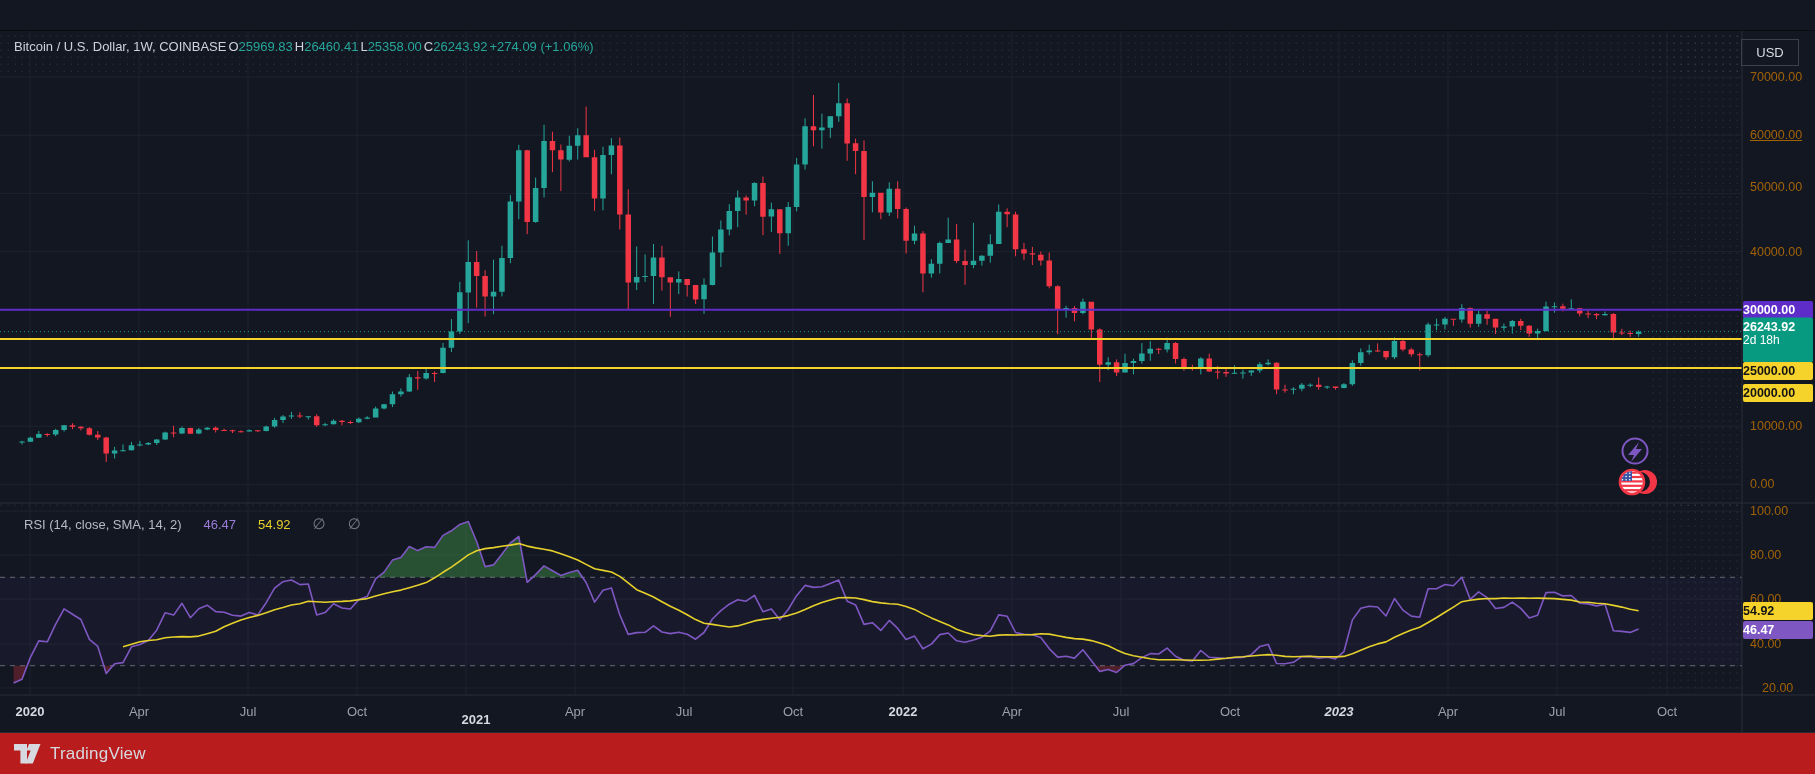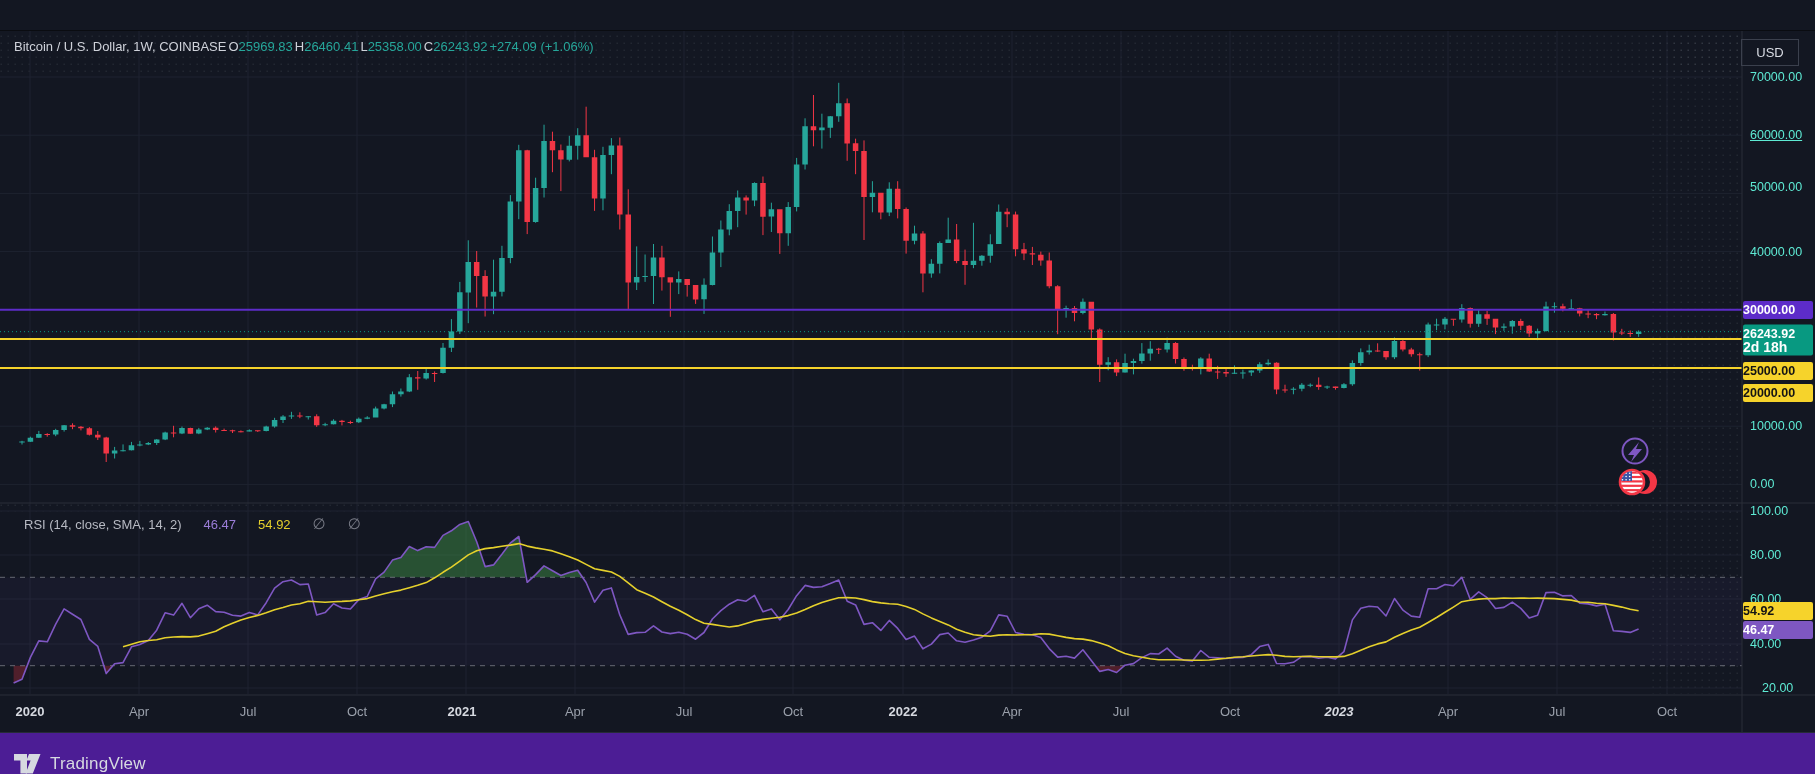--- a/index.html
+++ b/index.html
@@ -12,28 +12,28 @@
   .legend-main{position:absolute;left:14px;top:39px;font-size:13px;color:#cfd2da;display:flex;gap:2px;align-items:center;white-space:nowrap;}
   .legend-main .pair .lt{color:#cfd2da;}
   .legend-main .pair .vl{color:#26a69a;}
   .legend-main .chg{color:#26a69a;}
   .legend-rsi{position:absolute;left:24px;top:515px;font-size:13px;color:#b7bac3;display:flex;gap:22px;align-items:center;white-space:nowrap;}
   .legend-rsi .v1{color:#9b7dd8;}
   .legend-rsi .v2{color:#e5d02c;}
   .legend-rsi .nul{color:#787b86;font-size:15px;}
   .usd-btn{position:absolute;left:1741px;top:39px;width:58px;height:27px;background:transparent;
            border:1px solid #3b404d;border-radius:0;color:#d7dae2;font-size:13px;font-family:inherit;cursor:pointer;}
-  .ptick{position:absolute;left:1750px;width:64px;font-size:12.5px;color:#5eead4;transform:translateY(-50%);}
+  .ptick{position:absolute;left:1750px;width:64px;font-size:12.5px;color:#a16207;transform:translateY(-50%);}
   .badge{position:absolute;left:1743px;width:70px;border-radius:2px;text-align:left;font-size:12.5px;
          font-weight:600;line-height:18px;transform:translateY(-50%);}
-  .badge .sub{display:block;font-size:14px;font-weight:700;line-height:13px;margin-top:-2px;padding-bottom:2px;}
+  .badge .sub{display:block;font-size:12px;font-weight:400;line-height:13px;margin-top:-2px;padding-bottom:16px;}
   .tlabel{position:absolute;top:703px;transform:translateX(-50%);font-size:13px;color:#9aa0ab;line-height:18px;}
   .tlabel.major{color:#d6d9e0;font-weight:700;}
-  .footer{position:absolute;left:0;top:732px;width:100%;height:42px;background:#4c1d95;border-top:1px solid #262b38;
-          display:flex;align-items:flex-end;padding-left:14px;box-sizing:border-box;gap:9px;}
+  .footer{position:absolute;left:0;top:732px;width:100%;height:42px;background:#b91c1c;border-top:1px solid #262b38;
+          display:flex;align-items:center;padding-left:14px;box-sizing:border-box;gap:9px;}
   .footer .brand{color:#d6d9e0;font-size:17px;font-weight:500;letter-spacing:.2px;}
 </style>
 </head>
 <body>
 
 <div class="stage">
 
   <svg class="plot" id="plot" width="1815" height="774" viewBox="0 0 1815 774">
       <defs>
         <pattern id="dots" width="7" height="7" patternUnits="userSpaceOnUse">
@@ -163,21 +163,21 @@
       <div class="badge" style="top: 371px; background: rgb(246, 211, 43); color: rgb(20, 20, 20);">25000.00</div>
       <div class="badge" style="top: 393px; background: rgb(246, 211, 43); color: rgb(20, 20, 20);">20000.00</div>
       <div class="badge" style="top: 611px; background: rgb(246, 211, 43); color: rgb(20, 20, 20);">54.92</div>
       <div class="badge" style="top: 630px; background: rgb(126, 87, 194); color: rgb(255, 255, 255);">46.47</div>
     </div>
   <div id="time-axis">
       <div class="tlabel major" style="left: 30px;">2020</div>
       <div class="tlabel" style="left: 139px;">Apr</div>
       <div class="tlabel" style="left: 248px;">Jul</div>
       <div class="tlabel" style="left: 357px;">Oct</div>
-      <div class="tlabel major" style="left: 462px;">2021</div>
+      <div class="tlabel major" style="left: 476px; margin-top: 8px;">2021</div>
       <div class="tlabel" style="left: 575px;">Apr</div>
       <div class="tlabel" style="left: 684px;">Jul</div>
       <div class="tlabel" style="left: 793px;">Oct</div>
       <div class="tlabel major" style="left: 903px;">2022</div>
       <div class="tlabel" style="left: 1012px;">Apr</div>
       <div class="tlabel" style="left: 1121px;">Jul</div>
       <div class="tlabel" style="left: 1230px;">Oct</div>
       <div class="tlabel major" style="left: 1339px; font-style: italic;">2023</div>
       <div class="tlabel" style="left: 1448px;">Apr</div>
       <div class="tlabel" style="left: 1557px;">Jul</div>

